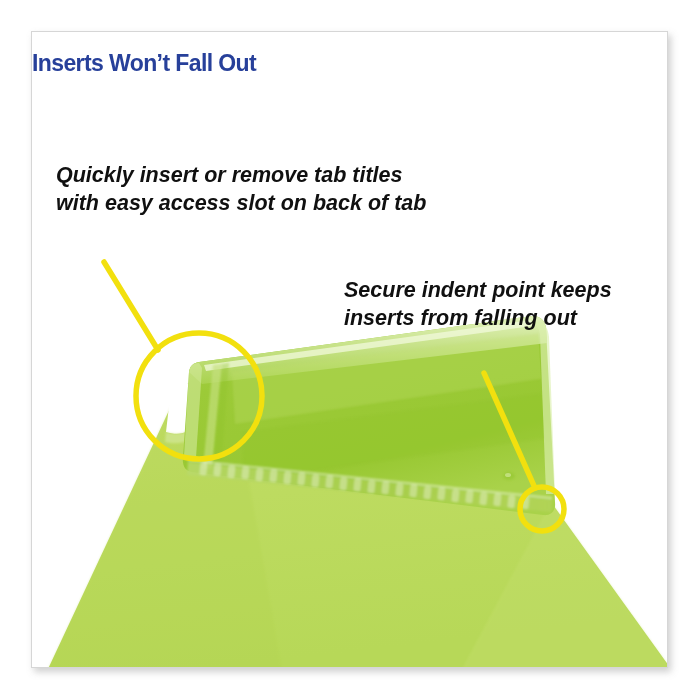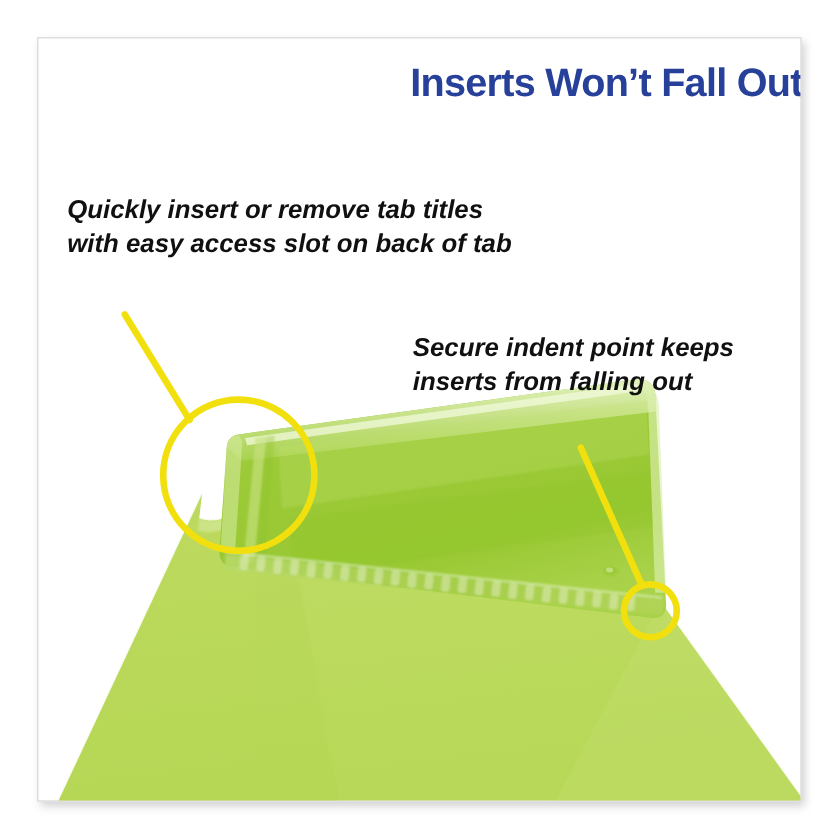--- a/index.html
+++ b/index.html
@@ -29,22 +29,22 @@
     box-sizing: border-box;
     box-shadow: 3px 4px 7px rgba(120,120,120,0.35);
     overflow: hidden;
   }
   
   #headline {
     position: absolute;
     left: 0;
     top: 18px;
     width: 637px;
-    text-align: right;
-    font-size: 33px;
+    text-align: left;
+    font-size: 23px;
     font-weight: bold;
     letter-spacing: -0.6px;
     color: #27409A;
     white-space: nowrap;
   }
   
   .caption {
     position: absolute;
     font-style: italic;
     font-weight: bold;

